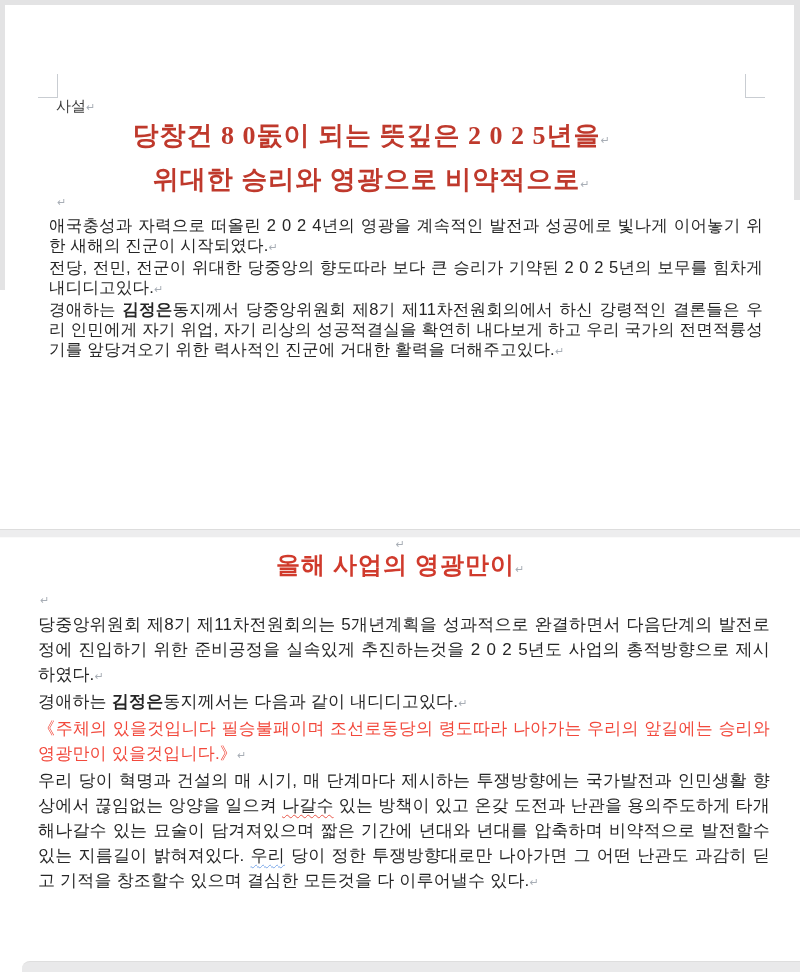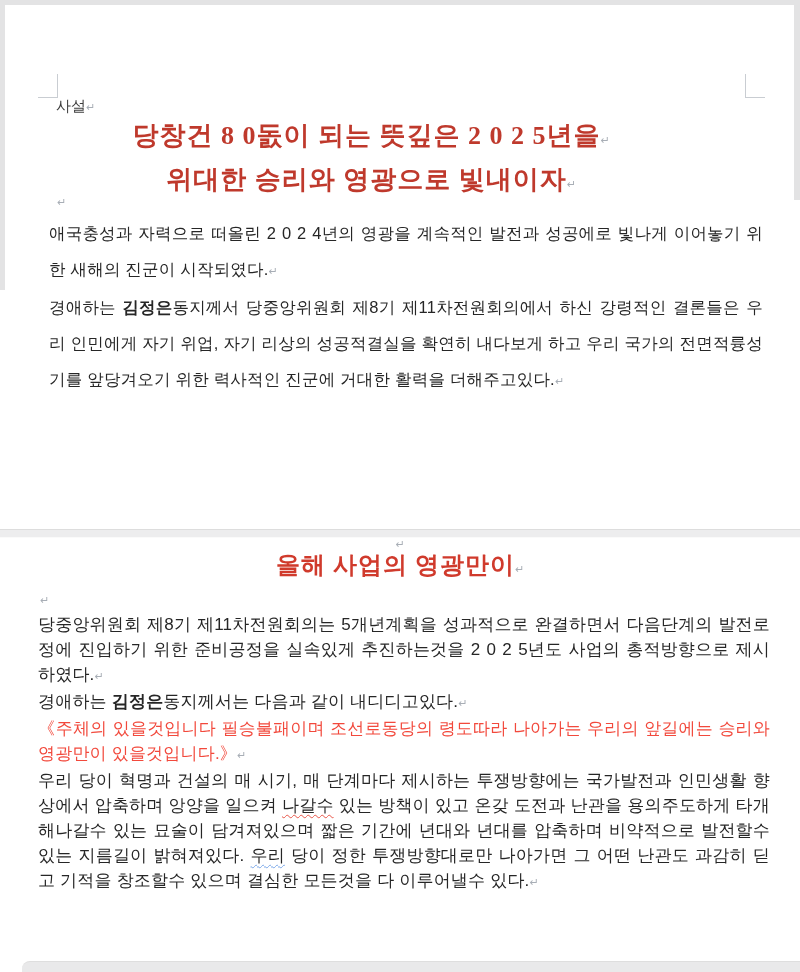--- a/index.html
+++ b/index.html
@@ -20,21 +20,21 @@
 
   .kicker{position:absolute;left:56px;top:97px;font-family:Liberation Serif, serif;
           font-size:15px;color:#3c3c3c;}
 
   .title1{position:absolute;left:0;top:116px;width:742px;text-align:center;
           font-family:"Liberation Serif",serif;font-weight:bold;font-size:26px;
           line-height:39px;color:#bf392c;letter-spacing:1px;}
   .pmark{font-size:11px;color:#a8aeb6;font-weight:normal;letter-spacing:0;vertical-align:baseline;}
   .empty-p1{position:absolute;left:57px;top:196px;}
   .body1{position:absolute;left:49px;top:215px;width:714px;font-size:16.5px;
-         line-height:36px;color:#262626;letter-spacing:0.2px;}
+         line-height:20px;color:#262626;letter-spacing:0.2px;}
   .body1 p,.body2 p{margin:0;text-align:justify;text-align-last:left;}
   .b{font-weight:bold;}
 
   .seam{position:absolute;top:529px;left:0;width:800px;height:7px;background:#ededee;
         border-top:1px solid #dddddd;border-bottom:1px solid #fafafa;}
 
   .p2-pmark-center{position:absolute;top:538px;left:0;width:800px;text-align:center;}
   .title2{position:absolute;left:0;top:548px;width:800px;text-align:center;
           font-family:"Liberation Serif",serif;font-weight:bold;font-size:24px;
           line-height:34px;color:#d03a2c;letter-spacing:1px;}
@@ -58,40 +58,41 @@
   <div class="strip-right"></div>
   <div class="page-corner"></div>
 
   <div class="mark-tl"></div>
   <div class="mark-tr"></div>
 
   <div class="kicker"><span>사설</span><span class="pmark">↵</span></div>
 
   <div class="title1">
     <div><span>당창건 8 0돐이 되는 뜻깊은 2 0 2 5년을</span><span class="pmark">↵</span></div>
-    <div><span>위대한 승리와 영광으로 빛내이자</span><span class="pmark">↵</span></div>
+    <div><span>위대한 승리와 영광으로 비약적으로</span><span class="pmark">↵</span></div>
   </div>
 
   <div class="empty-p1 pmark">↵</div>
 
   <div class="body1">
     <p><span>애국충성과 자력으로 떠올린 2 0 2 4년의 영광을 계속적인 발전과 성공에로 빛나게 이어놓기 위한 새해의 진군이 시작되였다.</span><span class="pmark">↵</span></p>
+    <p><span>전당, 전민, 전군이 위대한 당중앙의 향도따라 보다 큰 승리가 기약된 2 0 2 5년의 보무를 힘차게 내디디고있다.</span><span class="pmark">↵</span></p>
     <p><span>경애하는 </span><span class="b">김정은</span><span>동지께서 당중앙위원회 제8기 제11차전원회의에서 하신 강령적인 결론들은 우리 인민에게 자기 위업, 자기 리상의 성공적결실을 확연히 내다보게 하고 우리 국가의 전면적륭성기를 앞당겨오기 위한 력사적인 진군에 거대한 활력을 더해주고있다.</span><span class="pmark">↵</span></p>
   </div>
 
   <div class="seam"></div>
 
   <div class="p2-pmark-center pmark">↵</div>
 
   <div class="title2"><span>올해 사업의 영광만이</span><span class="pmark">↵</span></div>
 
   <div class="empty-p2 pmark">↵</div>
 
   <div class="body2">
     <p><span>당중앙위원회 제8기 제11차전원회의는 5개년계획을 성과적으로 완결하면서 다음단계의 발전로정에 진입하기 위한 준비공정을 실속있게 추진하는것을 2 0 2 5년도 사업의 총적방향으로 제시하였다.</span><span class="pmark">↵</span></p>
     <p><span>경애하는 </span><span class="b">김정은</span><span>동지께서는 다음과 같이 내디디고있다.</span><span class="pmark">↵</span></p>
     <p class="quote"><span>《주체의 있을것입니다 필승불패이며 조선로동당의 령도따라 나아가는 우리의 앞길에는 승리와 영광만이 있을것입니다.》</span><span class="pmark">↵</span></p>
-    <p><span>우리 당이 혁명과 건설의 매 시기, 매 단계마다 제시하는 투쟁방향에는 국가발전과 인민생활 향상에서 압축하며 앙양을 일으켜 </span><span class="sq-red">나갈수</span><span> 있는 방책이 있고 온갖 도전과 난관을 용의주도하게 타개해나갈수 있는 묘술이 담겨져있으며 짧은 기간에 년대와 년대를 압축하며 비약적으로 발전할수 있는 지름길이 밝혀져있다. </span><span class="sq-blue">우리</span><span> 당이 정한 투쟁방향대로만 나아가면 그 어떤 난관도 과감히 딛고 기적을 창조할수 있으며 결심한 모든것을 다 이루어낼수 있다.</span><span class="pmark">↵</span></p>
+    <p><span>우리 당이 혁명과 건설의 매 시기, 매 단계마다 제시하는 투쟁방향에는 국가발전과 인민생활 향상에서 끊임없는 앙양을 일으켜 </span><span class="sq-red">나갈수</span><span> 있는 방책이 있고 온갖 도전과 난관을 용의주도하게 타개해나갈수 있는 묘술이 담겨져있으며 짧은 기간에 년대와 년대를 압축하며 비약적으로 발전할수 있는 지름길이 밝혀져있다. </span><span class="sq-blue">우리</span><span> 당이 정한 투쟁방향대로만 나아가면 그 어떤 난관도 과감히 딛고 기적을 창조할수 있으며 결심한 모든것을 다 이루어낼수 있다.</span><span class="pmark">↵</span></p>
   </div>
 
   <div class="bottom-bar"></div>
 
 </div>
 
 </body></html>

